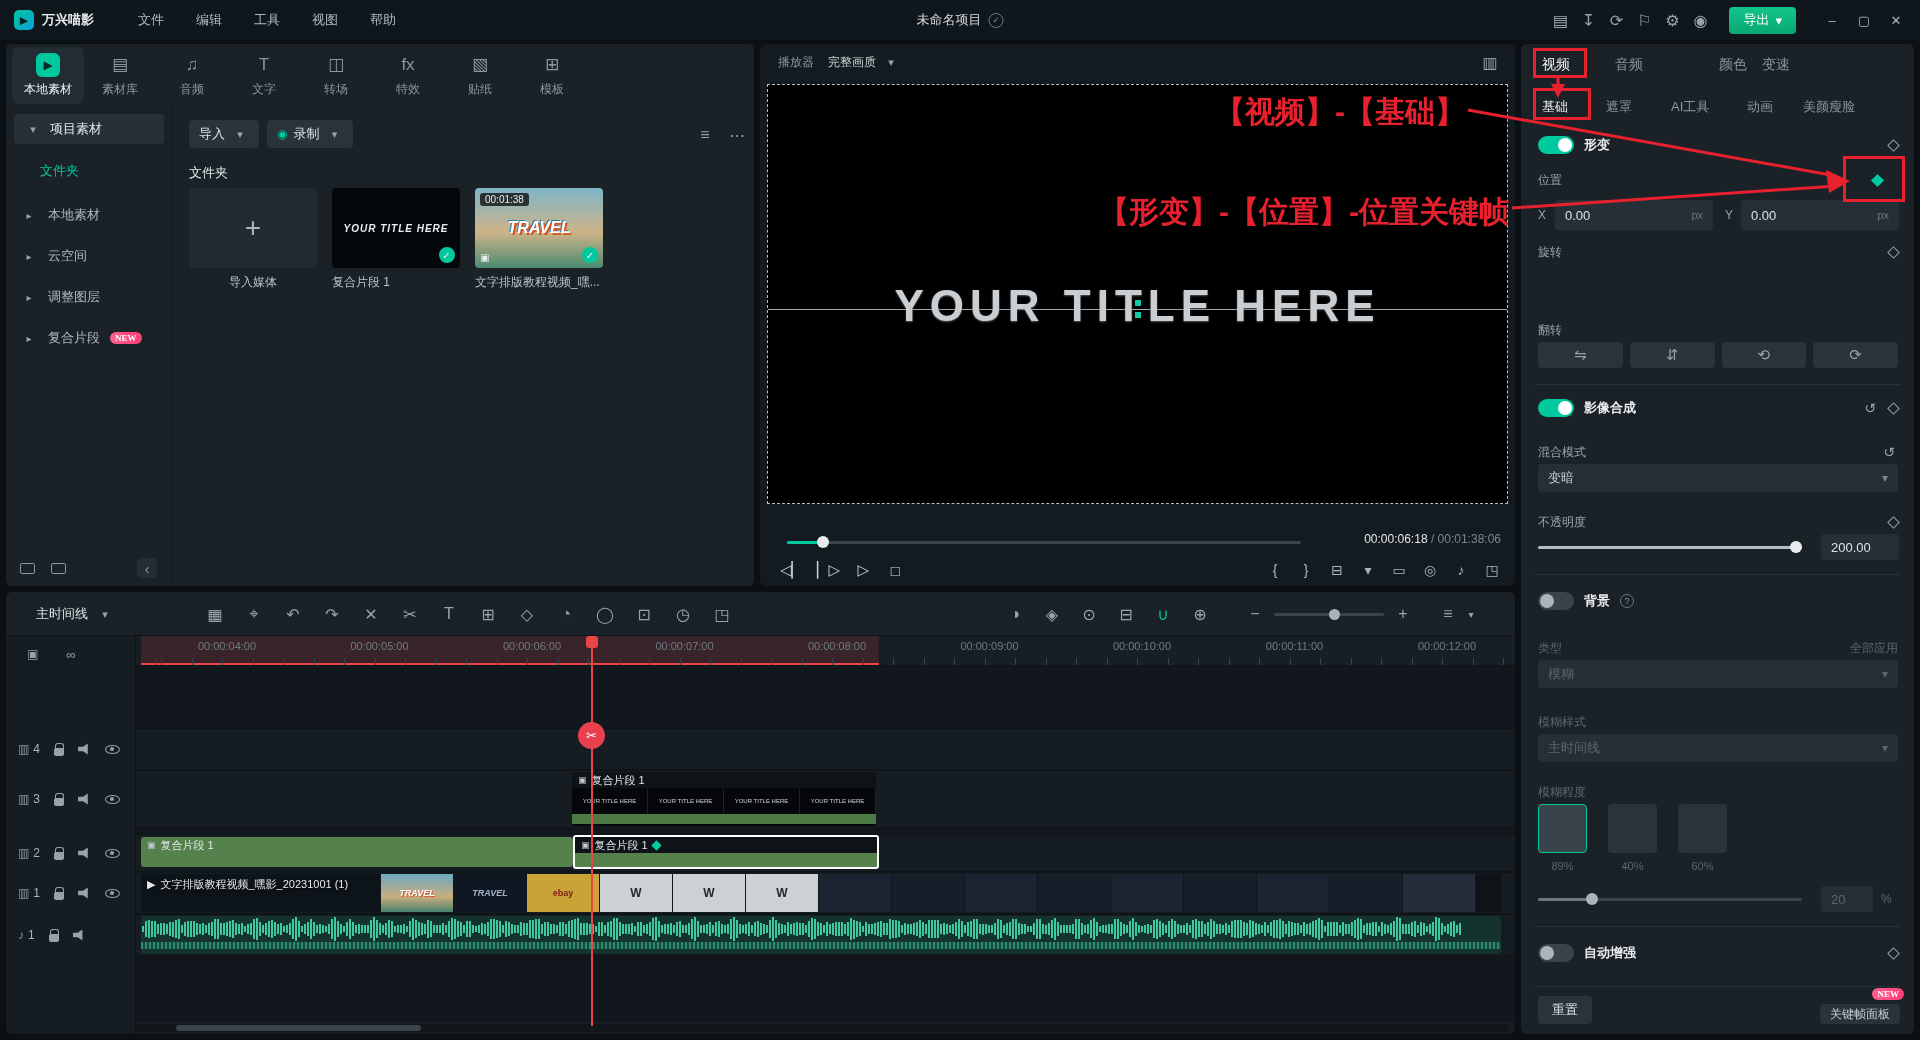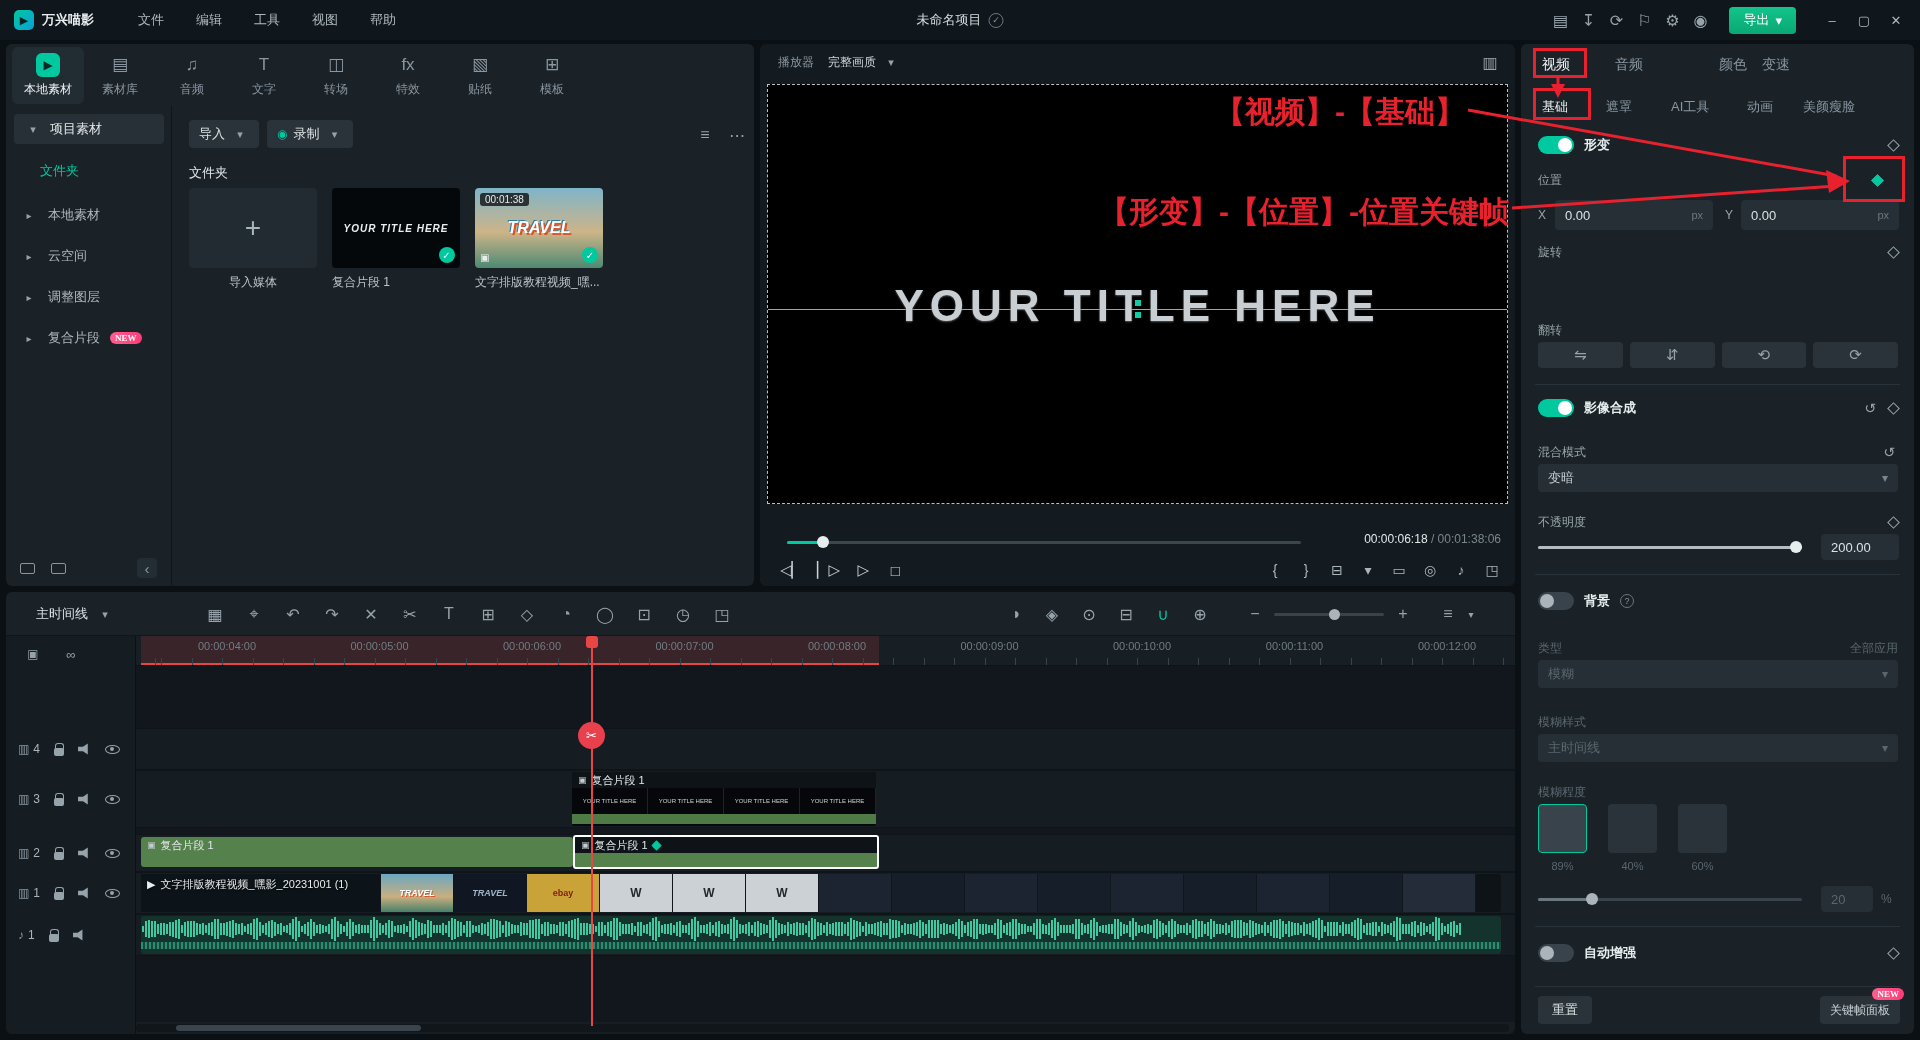--- a/index.html
+++ b/index.html
@@ -109,21 +109,21 @@
 .sl-knob{position:absolute;top:1px;width:12px;height:12px;border-radius:50%;background:#e7edef;}
 .knob-rot{width:24px;height:24px;border-radius:50%;background:#39434b;position:relative;flex:none;}
 .knob-rot::after{content:"";position:absolute;width:4px;height:4px;border-radius:50%;background:#dfe5e9;left:10px;top:3px;}
 .flip-row{position:absolute;left:17px;right:16px;display:flex;gap:7px;}
 .flip-row .icon{flex:1;height:26px;background:#2a333a;border-radius:4px;font-size:15px;}
 .btile{position:absolute;top:760px;width:49px;height:49px;border-radius:4px;background:#2a333a;}
 .btile.sel{border:1.5px solid #00c9a0;background:#39434b;}
 .btile-label{position:absolute;top:816px;width:49px;text-align:center;font-size:11px;color:#5a666e;}
 .help-circle{width:14px;height:14px;border:1px solid #6b777e;border-radius:50%;color:#8a96a0;font-size:9px;display:inline-flex;align-items:center;justify-content:center;}
 .btn{background:#2a333a;border:none;border-radius:4px;color:#dbe2e5;font-size:13px;height:28px;padding:0 14px;cursor:pointer;}
-.kf-panel-btn{position:absolute;right:14px;bottom:10px;height:28px;background:#2a333a;border-radius:4px;color:#c6ced3;font-size:12px;display:flex;align-items:center;padding:0 10px;}
+.kf-panel-btn{position:absolute;right:14px;bottom:10px;height:20px;background:#2a333a;border-radius:4px;color:#c6ced3;font-size:12px;display:flex;align-items:center;padding:0 10px;}
 .kf-new{position:absolute;right:10px;bottom:34px;z-index:2;}
 
 .tl-toolbar{position:absolute;left:0;top:0;right:0;height:44px;background:#1a2228;border-bottom:1px solid #10161b;}
 .tl-mode{position:absolute;left:30px;top:12px;display:flex;align-items:center;gap:8px;font-size:13px;color:#dbe2e5;}
 .tl-tools{position:absolute;left:200px;top:8px;display:flex;gap:21px;align-items:center;height:28px;}
 .tl-tools-r{position:absolute;left:1000px;top:8px;display:flex;gap:19px;align-items:center;height:28px;}
 .tl-zoom{position:absolute;left:1240px;top:8px;display:flex;gap:10px;align-items:center;height:28px;}
 .zoom-track{position:relative;width:110px;height:3px;background:#39434b;border-radius:2px;}
 .zoom-knob{position:absolute;left:55px;top:-4px;width:11px;height:11px;border-radius:50%;background:#aab4ba;}
 .tl-list{position:absolute;left:1433px;top:8px;display:flex;gap:5px;align-items:center;height:28px;}

